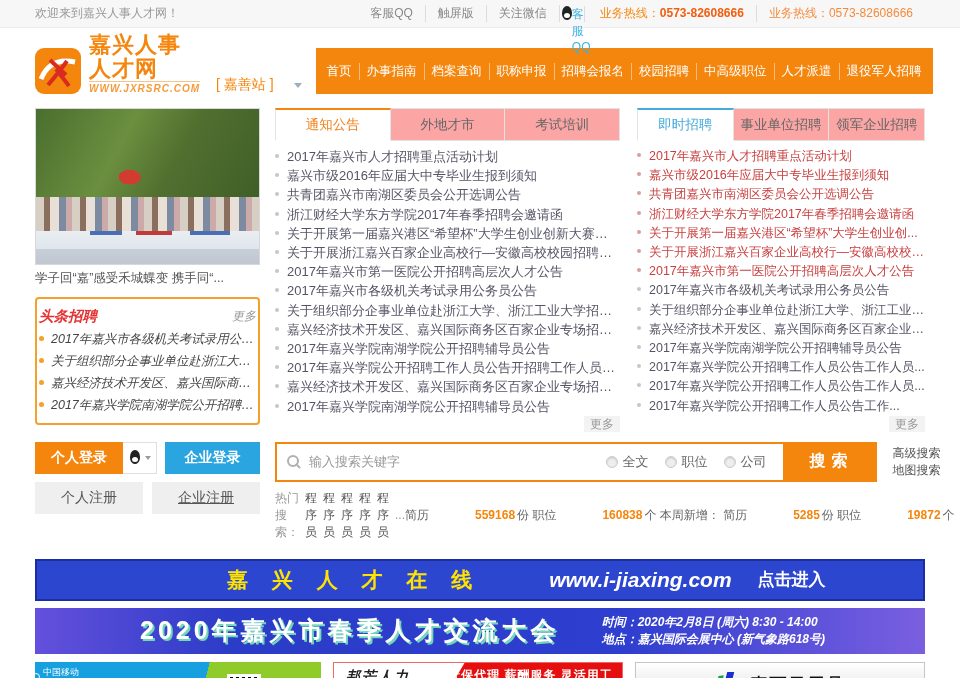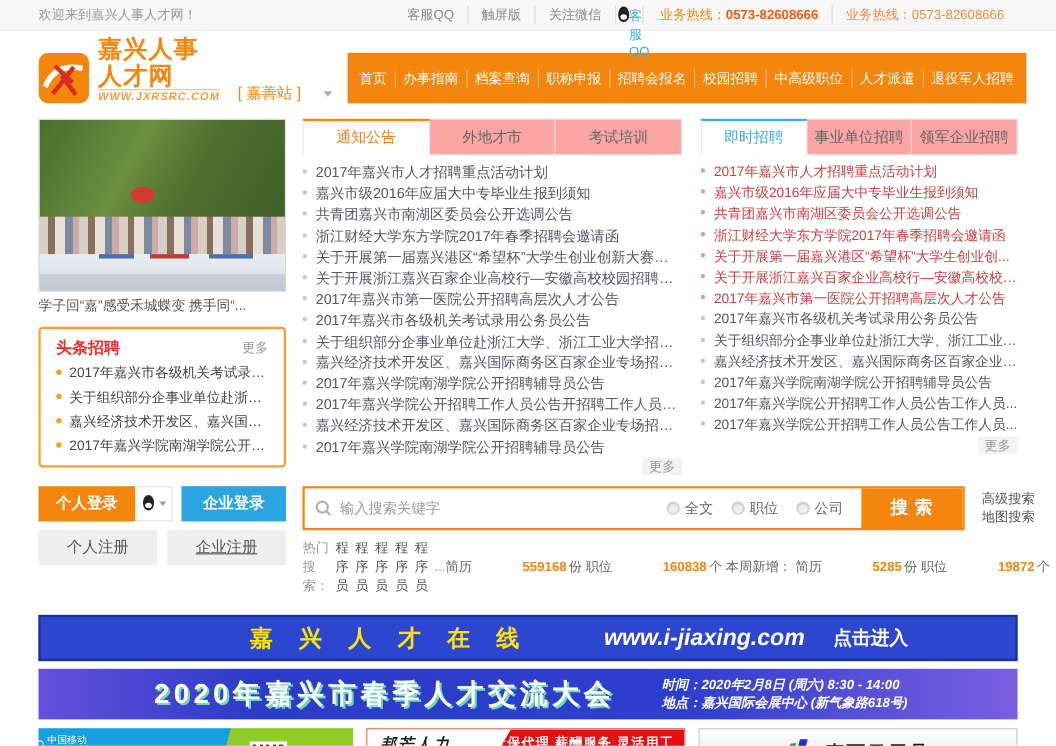--- a/index.html
+++ b/index.html
@@ -44,21 +44,21 @@
       linear-gradient(90deg, transparent 0 28px, #4a6fb5 28px 60px, transparent 60px 74px, #c23a3a 74px 110px, transparent 110px 128px, #4a6fb5 128px 168px, transparent 168px),
       repeating-linear-gradient(90deg, #d8cfc4 0 8px, #8a6f5e 8px 14px, #e8e0d6 14px 23px, #7d8ba0 23px 30px, #caa 30px 36px),
       linear-gradient(#eef1f5, #dfe5ec),
       linear-gradient(#c9cfd8, #bfc6cf),
       linear-gradient(118deg, #4a6e2e, #6b8f3f 38%, #516f2f 62%, #3f5f28);
     background-repeat:no-repeat;
     background-size: 100% 100%, 180px 4px, 100% 34px, 100% 24px, 100% 18px, 100% 90px;
     background-position: 0 0, 26px 122px, 0 88px, 0 116px, 0 139px, 0 0; }
   .caption { font-size:12.5px; color:#555; line-height:26px; white-space:nowrap; overflow:hidden; text-overflow:ellipsis; }
 
-  .hl-box { margin-top:6px; border:2px solid #f5a02c; border-radius:4px; padding:5px 14px 7px; }
+  .hl-box { margin-top:6px; border:2px solid #f5a02c; border-radius:4px; padding:5px 2px 7px;font-style:italic; }
   .hl-head { display:flex; align-items:center; height:24px; }
   .hl-title { color:#e53333; font-size:14.5px; font-weight:bold; }
   .hl-more { margin-left:auto; color:#999; font-size:12px; cursor:pointer; }
   .hl-list li { list-style:none; font-size:12.5px; color:#444; line-height:22px; white-space:nowrap; overflow:hidden; text-overflow:ellipsis; cursor:pointer; }
   .hl-list li::before { content:''; display:inline-block; width:5px; height:5px; border-radius:50%; background:#f5a02c; margin-right:7px; vertical-align:2px; }
 
   .tabs { display:flex; height:33px; }
   .tab { flex:1; display:flex; align-items:center; justify-content:center; border:1px solid #e3e3e3; border-left:none; background:#fca5a5; color:#666; font-size:13.5px; cursor:pointer; }
   .tab:first-child { border-left:1px solid #e3e3e3; }
   .tab.active { background:#fff; border-top:2px solid #f5860d; border-bottom:1px solid #fff; color:#f08019; }
@@ -252,20 +252,21 @@
         <li>浙江财经大学东方学院2017年春季招聘会邀请函</li>
         <li>关于开展第一届嘉兴港区“希望杯”大学生创业创...</li>
         <li>关于开展浙江嘉兴百家企业高校行—安徽高校校园...</li>
         <li>2017年嘉兴市第一医院公开招聘高层次人才公告</li>
         <li>2017年嘉兴市各级机关考试录用公务员公告</li>
         <li>关于组织部分企事业单位赴浙江大学、浙江工业大...</li>
         <li>嘉兴经济技术开发区、嘉兴国际商务区百家企业专...</li>
         <li>2017年嘉兴学院南湖学院公开招聘辅导员公告</li>
         <li>2017年嘉兴学院公开招聘工作人员公告工作人员...</li>
         <li>2017年嘉兴学院公开招聘工作人员公告工作人员...</li>
+        <li>2017年嘉兴学院公开招聘工作人员公告工作...</li>
       </ul>
       <div class="more-row"><span>更多</span></div>
     </div>
   </div>
 
   <div class="srow">
     <div class="login">
       <div class="lrow">
         <div class="btn btn-personal">个人登录</div>
         <div class="qq-box">

